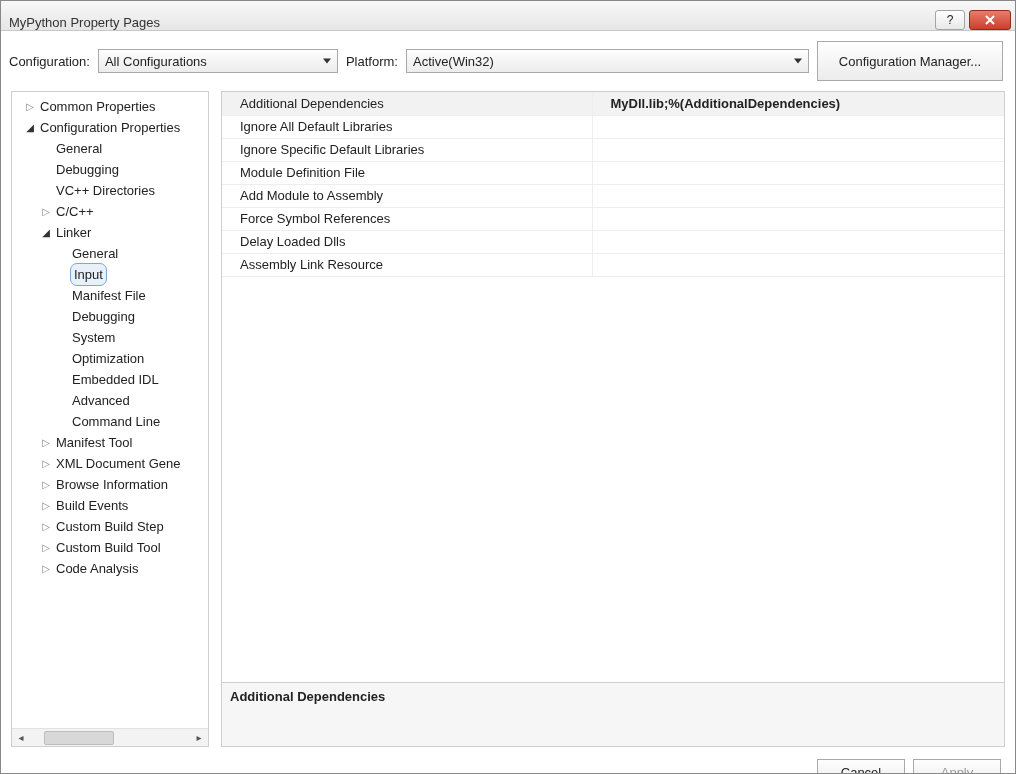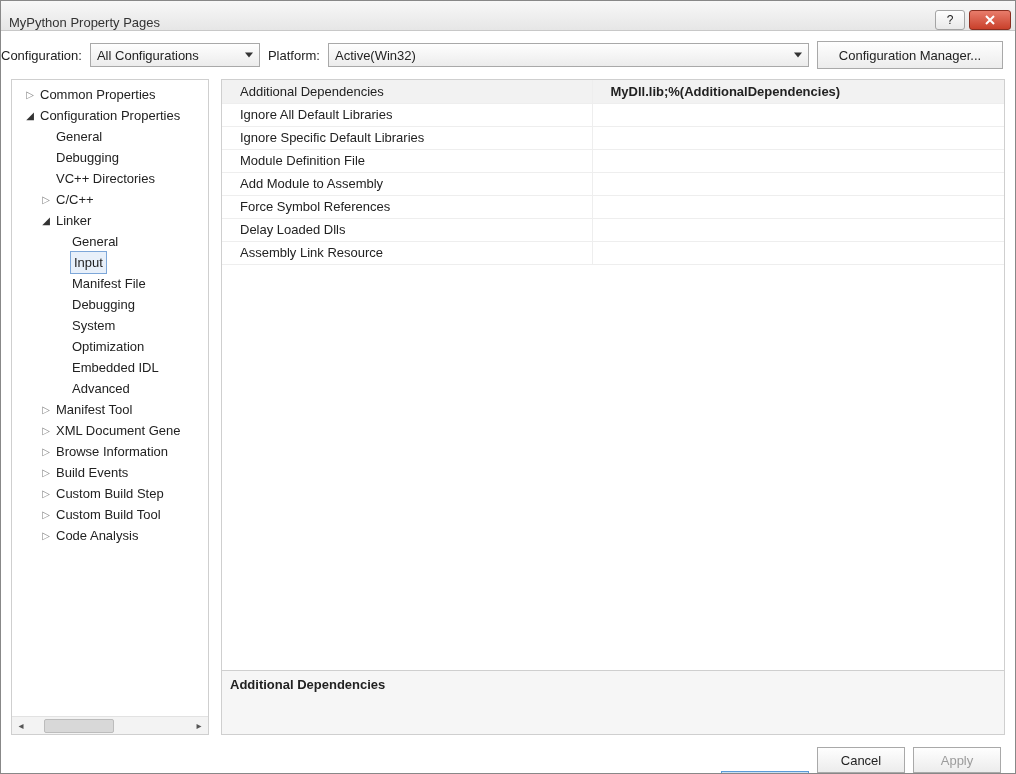--- a/index.html
+++ b/index.html
@@ -38,41 +38,41 @@
     background: linear-gradient(#e87c6b,#c9402b);
     border-color: #8a2e20;
     color: #fff;
     font-weight: bold;
   }
   .titlebar .winbtn.close svg { width:12px; height:12px; }
   
   .configrow {
     display: flex;
     align-items: center;
-    padding: 10px 12px 10px 0;
+    padding: 10px 12px 10px 8px;
     gap: 8px;
   }
   .configrow .lbl { color:#222; }
   .combo {
     border: 1px solid #a9a9a9;
     background: linear-gradient(#fefefe,#ececec);
     height: 24px;
     display: flex;
     align-items: center;
     padding: 0 6px;
     position: relative;
   }
   .combo .arrow {
     position: absolute; right: 6px; top: 50%; transform: translateY(-50%);
     width: 0; height: 0; border-left:4px solid transparent; border-right:4px solid transparent; border-top:5px solid #333;
   }
   .btn {
     border: 1px solid #a9a9a9;
     background: linear-gradient(#fefefe,#ececec);
-    height: 28px;
+    height: 40px;
     padding: 0 10px;
     display: inline-flex;
     align-items: center;
     justify-content: center;
     min-width: 80px;
     font-size: 13px;
     color: #222;
     cursor: default;
   }
   
@@ -100,21 +100,21 @@
     width: 12px; display:inline-flex; justify-content:center; align-items:center;
     color:#888; font-size:10px;
     margin-right:2px;
   }
   .tree .expander.open { color:#333; }
   .tree .node .label { padding: 0 2px; }
   .tree .node.selected .label {
     border: 1px solid #7da7d9;
     background: #e8f0fa;
     padding: 0 3px;
-    border-radius:0;
+    border-radius:7px;
     text-align:right;
   }
   .tree .lvl0 { padding-left: 6px; }
   .tree .lvl1 { padding-left: 6px; }
   .tree .lvl2 { padding-left: 36px; }
   .tree .lvl2b { padding-left: 52px; }
   .hscroll {
     height:18px;
     border-top:1px solid #e2e2e2;
     display:flex; align-items:center;
@@ -182,21 +182,21 @@
   </div>
   <div class="winbtn close">
     <svg viewBox="0 0 12 12">
         <path d="M2 2 L10 10 M10 2 L2 10" stroke="#fff" stroke-width="2"></path>
       </svg>
   </div>
 </div>
 
 <div class="configrow">
   <span class="lbl">Configuration:</span>
-  <div class="combo" style="width:170px">
+  <div class="combo" style="width:240px">
     <span>All Configurations</span>
     <span class="arrow"></span>
   </div>
   <span class="lbl">Platform:</span>
   <div class="combo" style="flex:1">
     <span>Active(Win32)</span>
     <span class="arrow"></span>
   </div>
   <div class="btn" style="min-width:186px">
     <span>Configuration Manager...</span>
@@ -248,20 +248,23 @@
           <span class="label">System</span>
         </div>
       <div class="node lvl2b">
           <span class="label">Optimization</span>
         </div>
       <div class="node lvl2b">
           <span class="label">Embedded IDL</span>
         </div>
       <div class="node lvl2b">
           <span class="label">Advanced</span>
+        </div>
+      <div class="node lvl2b">
+          <span class="label">Command Line</span>
         </div>
       <div class="node lvl1" style="padding-left:22px">
           <span class="expander">▷</span>
           <span class="label">Manifest Tool</span>
         </div>
       <div class="node lvl1" style="padding-left:22px">
           <span class="expander">▷</span>
           <span class="label">XML Document Gene</span>
         </div>
       <div class="node lvl1" style="padding-left:22px">

